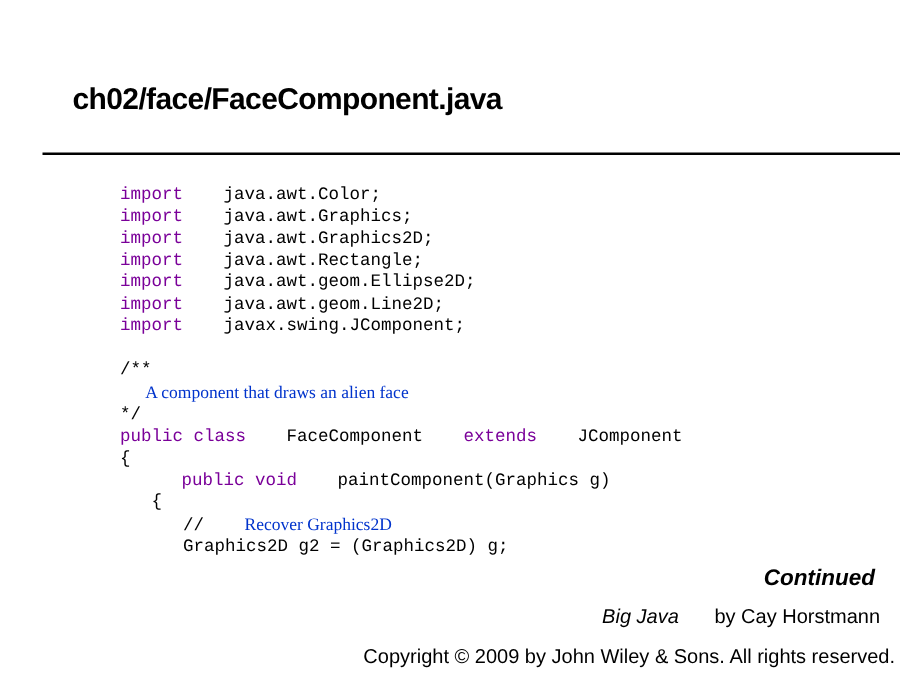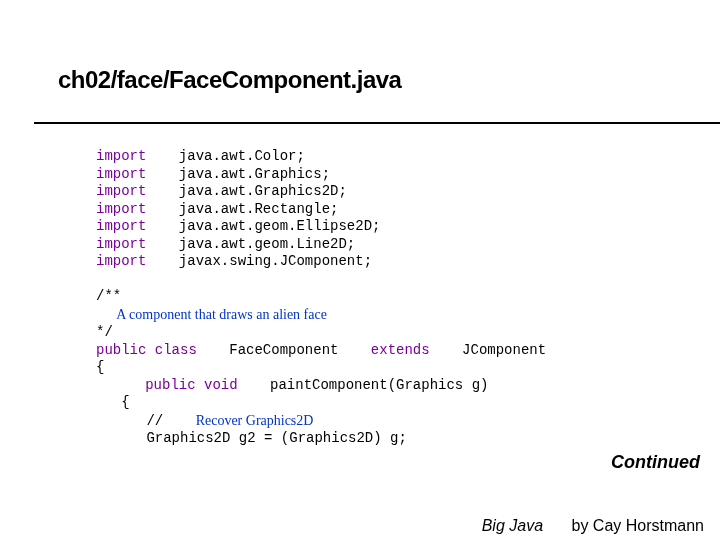--- a/index.html
+++ b/index.html
@@ -78,13 +78,14 @@
 <span>{</span>
 <span>   </span><span class="kw">public void</span><span> paintComponent(Graphics g)</span>
 <span>   {</span>
 <span>      // </span><span class="cmt">Recover Graphics2D</span>
 <span>      Graphics2D g2 = (Graphics2D) g;</span></div>
 
 <div class="continued">Continued</div>
 
 <div class="footer">
   <div><span class="book">Big Java</span><span> by Cay Horstmann</span></div>
+  <div>Copyright © 2009 by John Wiley &amp; Sons.  All rights reserved.</div>
 </div>
 
 </body></html>

